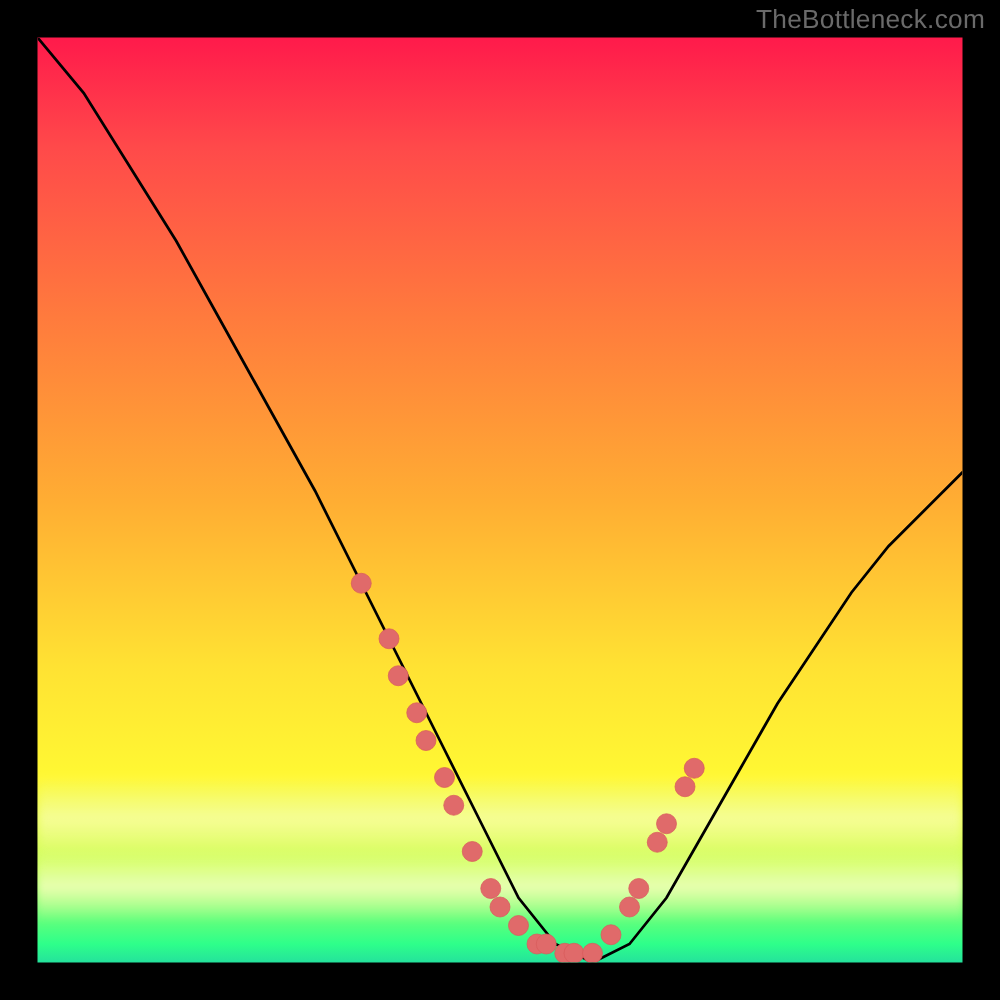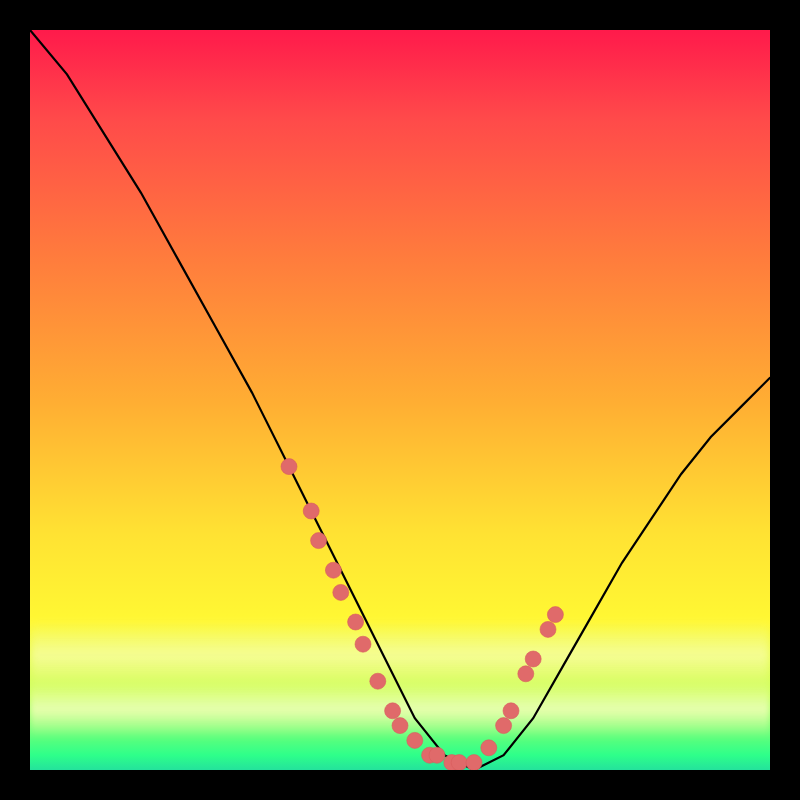--- a/index.html
+++ b/index.html
@@ -90,20 +90,21 @@
   .dot {
     fill: #e06a6a;
     stroke: #d85c5c;
     stroke-width: 0.6;
   }
 </style>
 </head>
 <body>
 
 <div class="frame">
+  <div class="watermark">TheBottleneck.com</div>
 
   <div class="plot">
     <div class="glow-band glow1"></div>
     <div class="glow-band glow2"></div>
 
     <svg class="curve" viewBox="0 0 740 740">
       <path id="curve-path" class="line" d="M0.0 0.0 L37.0 44.4 L74.0 103.6 L111.0 162.8 L148.0 229.4 L185.0 296.0 L222.0 362.6 L259.0 436.6 L296.0 510.6 L325.6 569.8 L355.2 629.0 L384.8 688.2 L414.4 725.2 L444.0 740.0 L473.6 725.2 L503.2 688.2 L532.8 636.4 L562.4 584.6 L592.0 532.8 L621.6 488.4 L651.2 444.0 L680.8 407.0 L710.4 377.4 L740.0 347.8"></path>
       <g id="dots-group">
           <circle cx="259.0" cy="436.6" r="8" class="dot"></circle>
           <circle cx="281.2" cy="481.0" r="8" class="dot"></circle>

